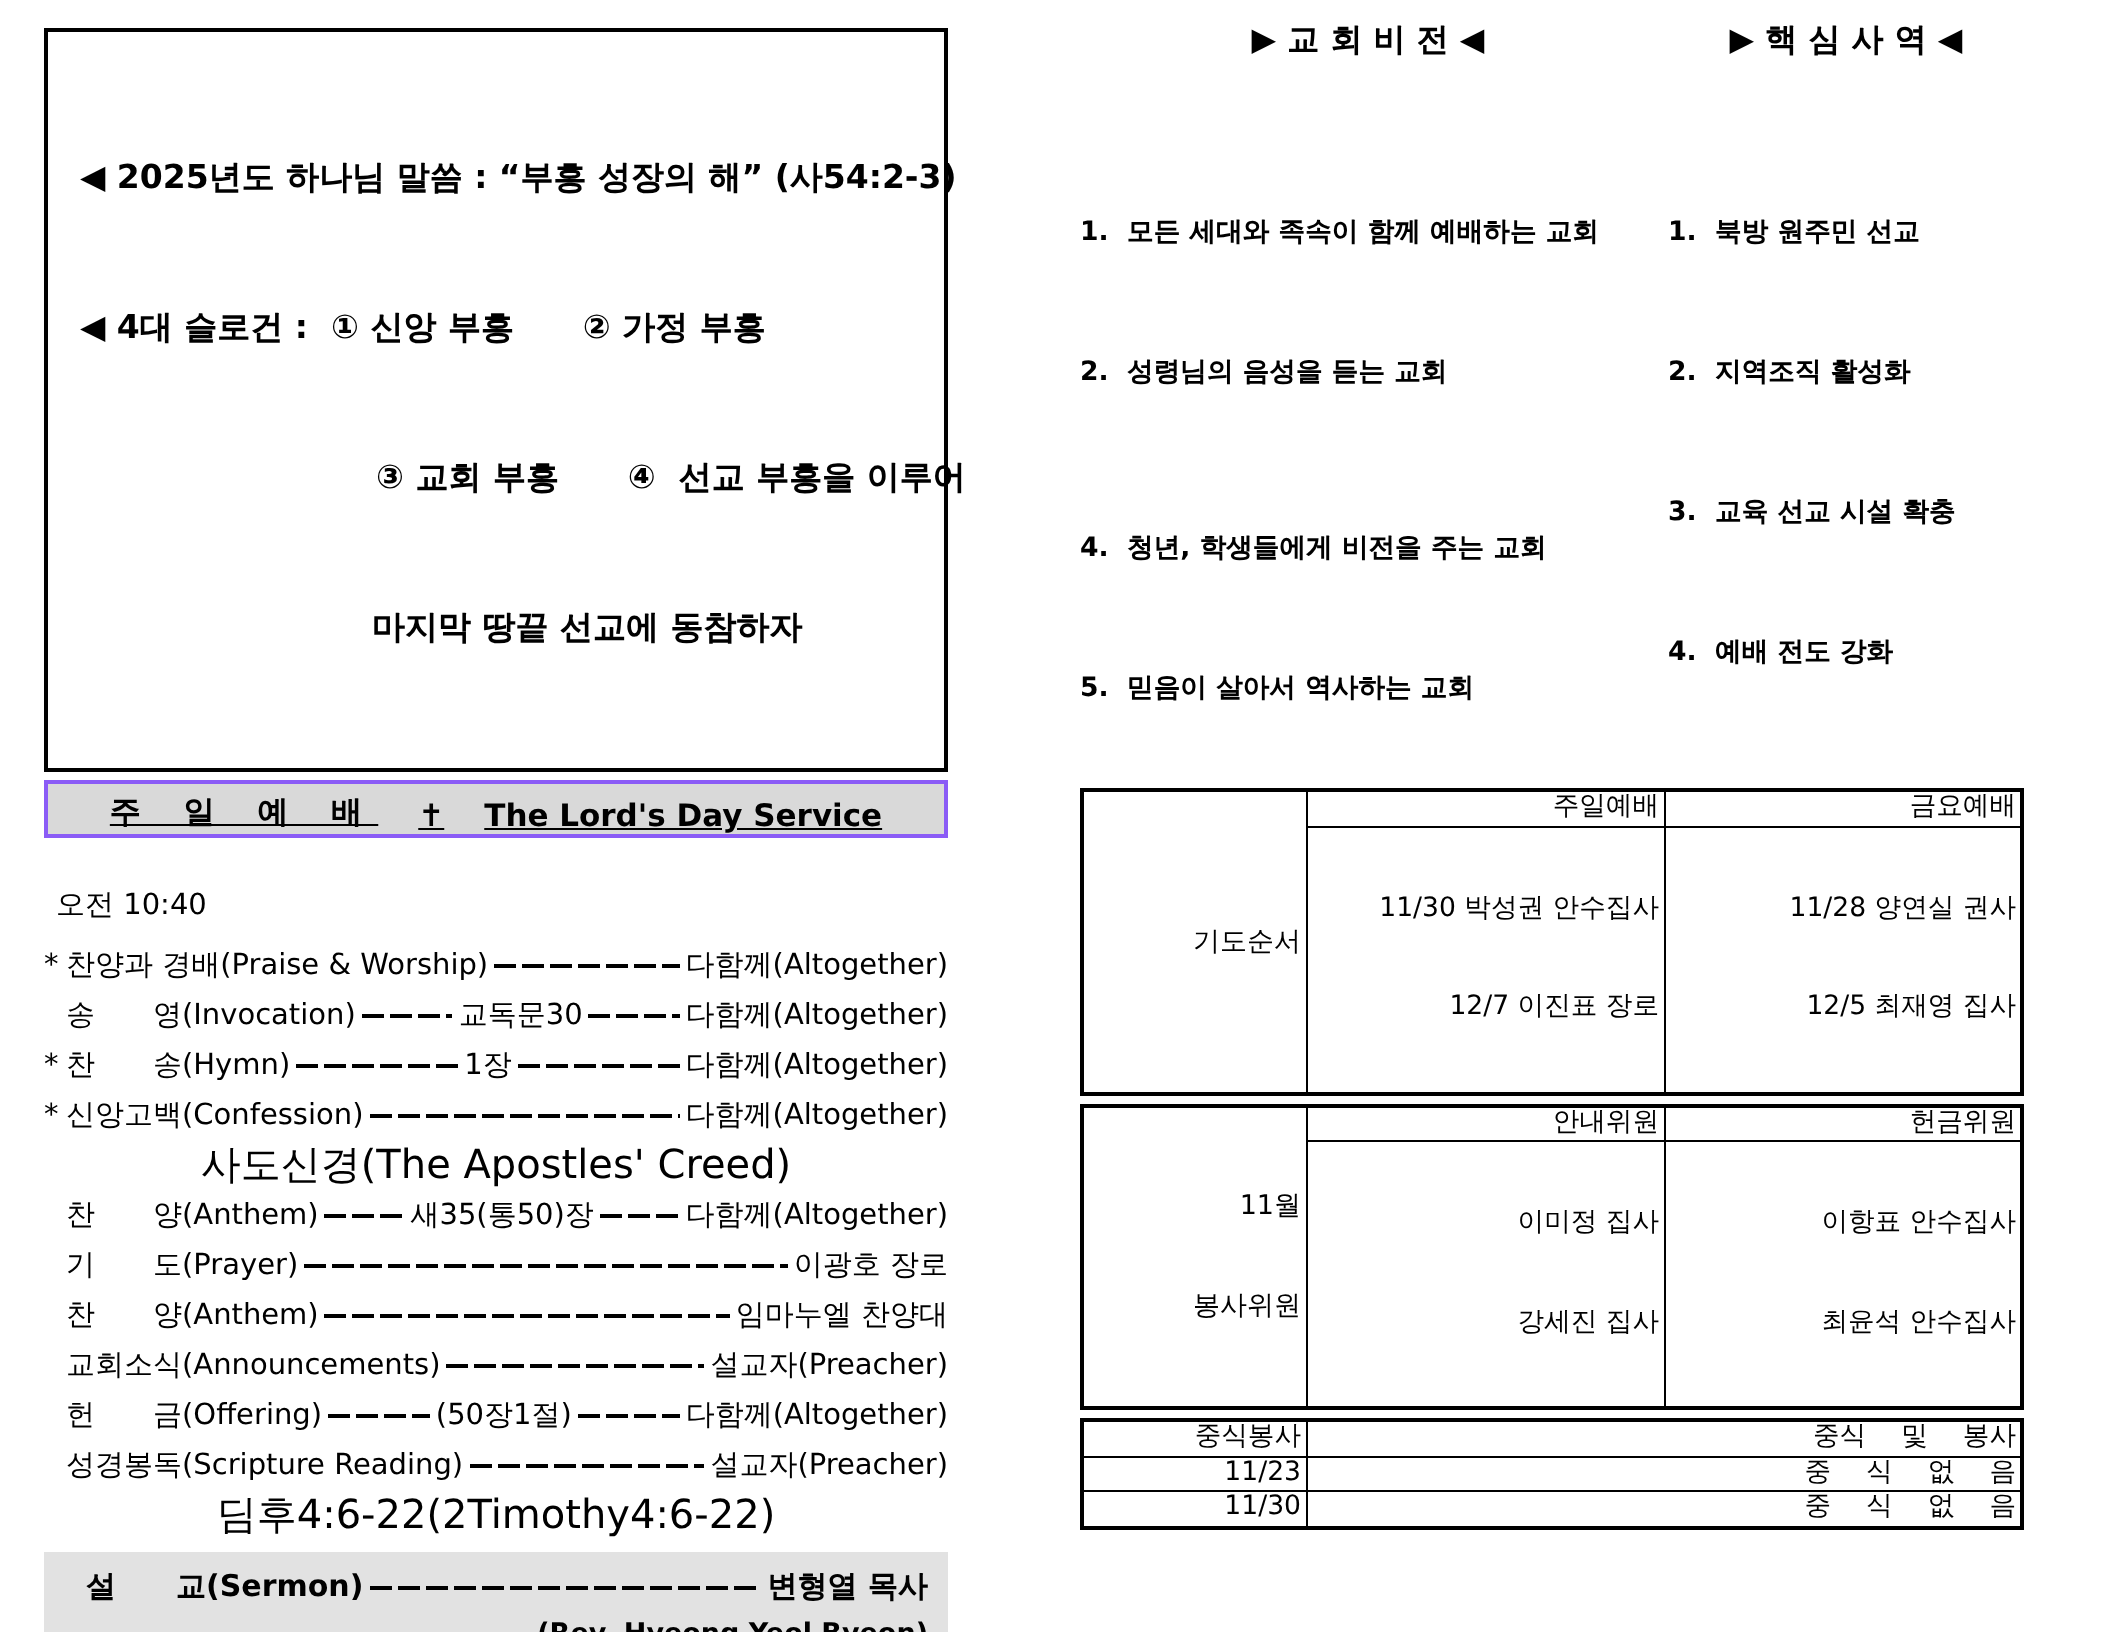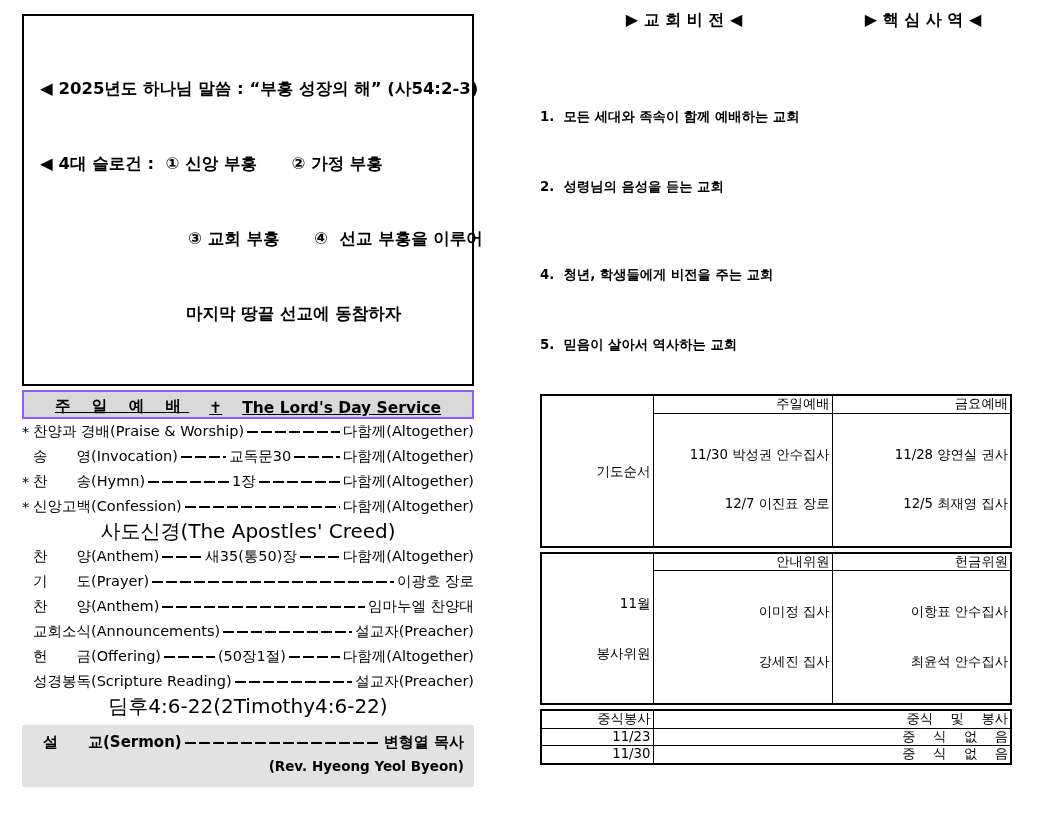--- a/index.html
+++ b/index.html
@@ -57,20 +57,21 @@
     <div class="l3">③ 교회 부흥      ④  선교 부흥을 이루어</div>
     <div class="l4">마지막 땅끝 선교에 동참하자</div>
   </div>
 
   <div class="service-bar">
     <span class="ko">주 일 예 배</span>
     <span>✝</span>
     <span>The Lord's Day Service</span>
   </div>
 
+  <div class="time">오전 10:40</div>
 
   <div class="order">
 
       <div class="order-row">
         <span class="star">*</span>
         <span class="label">찬양과 경배(Praise &amp; Worship)</span>
         <span class="dash"></span>
         
         
         <span class="right">다함께(Altogether)</span>
@@ -191,20 +192,31 @@
           <div>2.  성령님의 음성을 듣는 교회</div>
         
         
           <div>4.  청년, 학생들에게 비전을 주는 교회</div>
         
           <div>5.  믿음이 살아서 역사하는 교회</div>
         </div>
     </div>
     <div class="col-ministry">
       <div class="col-title">▶  핵 심 사 역 ◀</div>
+      <div class="vlist">
+        
+      
+          <div>1.  북방 원주민 선교</div>
+        
+          <div>2.  지역조직 활성화</div>
+        
+          <div>3.  교육 선교 시설 확충</div>
+        
+          <div>4.  예배 전도 강화</div>
+        </div>
     </div>
   </div>
 
   <table class="rtable first">
     <colgroup>
         <col style="width:112px">
         <col style="width:179px">
         <col style="width:179px">
       </colgroup>
     <tbody>

